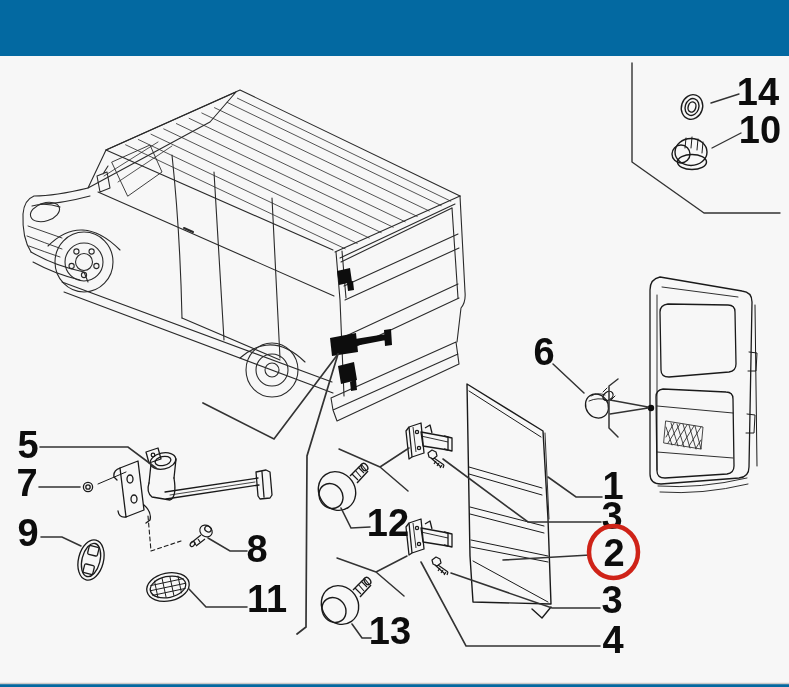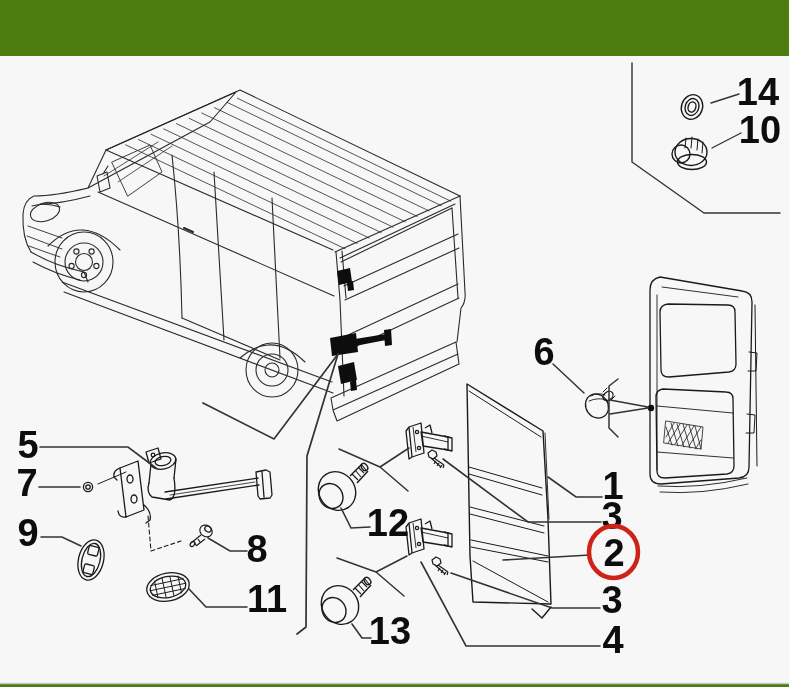--- a/index.html
+++ b/index.html
@@ -1,16 +1,16 @@
 <!DOCTYPE html>
 <html><head>
 <meta charset="utf-8">
 <style>
   html,body{margin:0;padding:0;background:#ffffff;}
-  .stage{position:relative;width:789px;height:687px;background:#4d7c0f;overflow:hidden;
+  .stage{position:relative;width:789px;height:687px;background:#0369a1;overflow:hidden;
          font-family:"Liberation Sans", sans-serif;}
   .stage svg{position:absolute;left:0;top:0;}
   text.callout{font-family:"Liberation Sans", sans-serif;font-weight:bold;font-size:38px;fill:#0d0d0d;}
 </style>
 </head>
 <body>
 
 <div class="stage">
 <svg width="789" height="687" viewBox="0 0 789 687">
 

